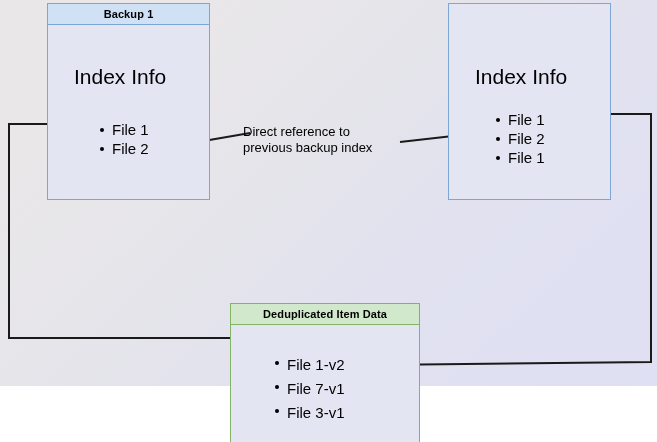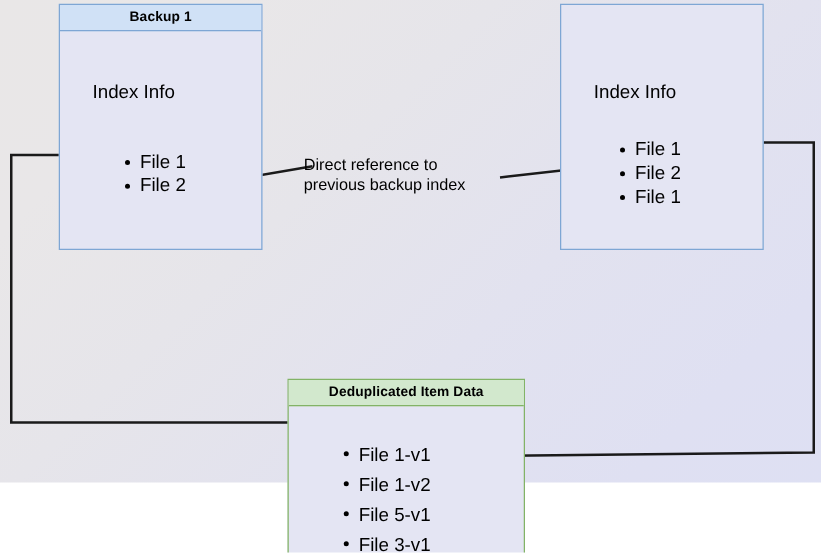--- a/index.html
+++ b/index.html
@@ -50,21 +50,21 @@
   }
   .box-body {
     position: absolute;
     left: 0;
     right: 0;
     top: 21px;
     bottom: 0;
   }
   .index-label {
     position: absolute;
-    font-size: 15px;
+    font-size: 21px;
     color: #000;
     white-space: nowrap;
   }
   .item-list {
     position: absolute;
     margin: 0;
     padding: 0;
     list-style: none;
   }
   .item-list li {
@@ -140,23 +140,22 @@
         <li>File 2</li>
         <li>File 1</li>
       </ul>
     </div>
   </div>
 
   <div class="box green" style="left:230px; top:279px; width:190px; height:158px;margin-top:24px;">
     <div class="box-header">Deduplicated Item Data</div>
     <div class="box-body">
       <ul class="item-list" style="left:42px; top:28px; line-height:24px;">
-        <li style="line-height:24px;">File 1-v1</li>
         <li style="line-height:24px;">File 1-v2</li>
-        <li style="line-height:24px;">File 5-v1</li>
+        <li style="line-height:24px;">File 7-v1</li>
         <li style="line-height:24px;">File 3-v1</li>
       </ul>
     </div>
   </div>
 
   <div class="caption" style="left:243px; top:124px; width:172px;">
     <div>Direct reference to</div>
     <div>previous backup index</div>
   </div>
 

